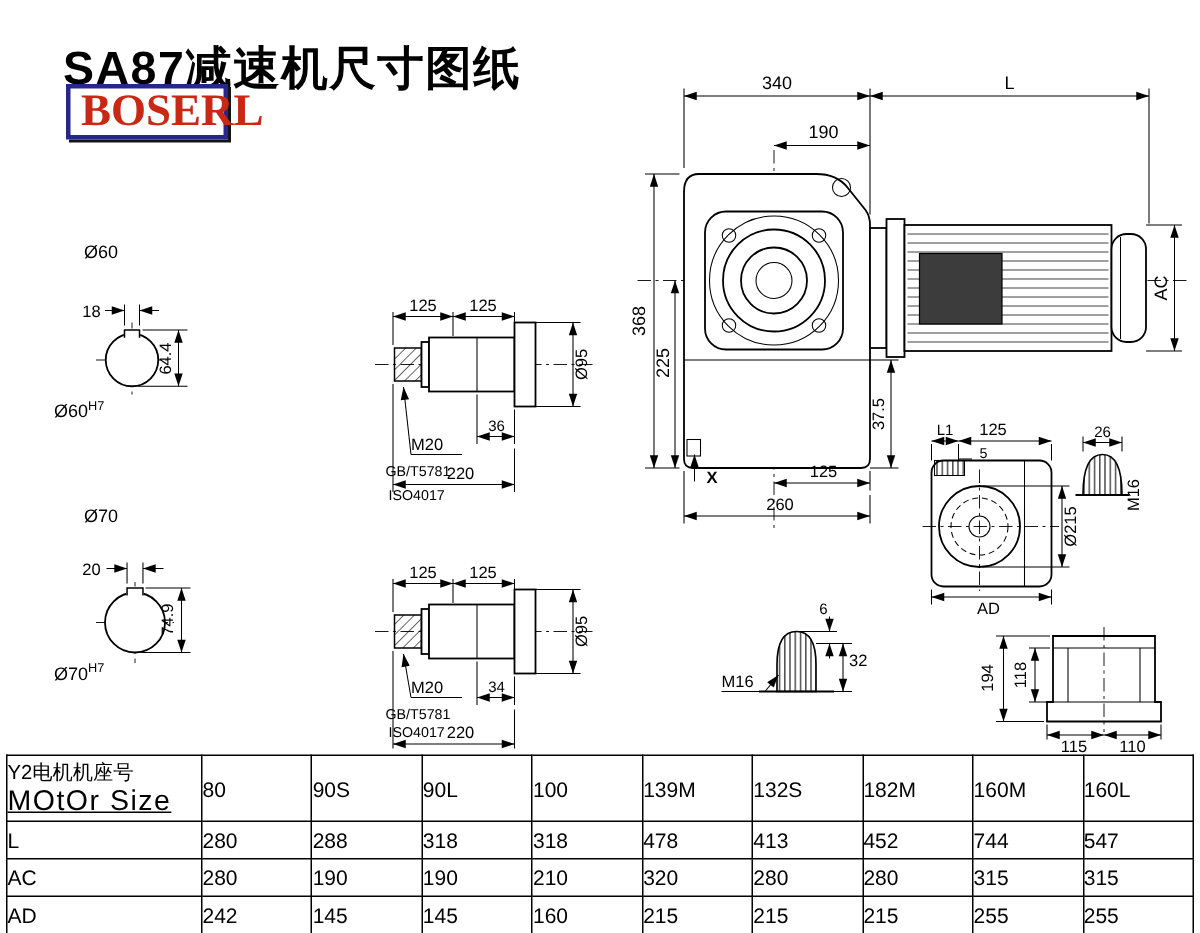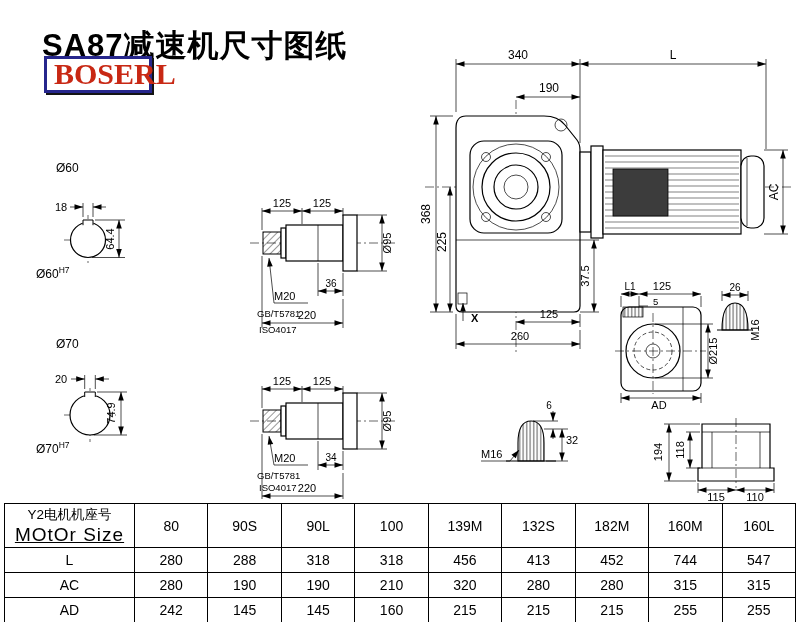--- a/index.html
+++ b/index.html
@@ -19,21 +19,21 @@
   .olw { fill:#fff;  stroke:#000; stroke-width:1.2; }
   .thin{ fill:none; stroke:#000; stroke-width:0.7; }
   .fin { fill:none; stroke:#000; stroke-width:0.5; }
   .cl  { fill:none; stroke:#000; stroke-width:0.6; stroke-dasharray:9 3 2 3; }
   .dsh { fill:none; stroke:#000; stroke-width:0.7; stroke-dasharray:4 2.5; }
   .dark{ fill:#3c3c3c; stroke:#000; stroke-width:0.8; }
   .msk { fill:#fff; stroke:none; }
   .kw  { fill:none; stroke:#000; stroke-width:1; }
 
   table.dims { position:absolute; left:4px; top:503px; width:792px; border-collapse:collapse;
-               table-layout:fixed; text-align:center; font-size:14px; }
+               table-layout:fixed; font-size:14px; }
   table.dims td { border:1px solid #000; height:25px; padding:0; }
   tr.hdr td { height:44px; }
   .hdr-l1 { font-size:13.5px; }
   .hdr-l2 { font-size:19px; text-decoration:underline; letter-spacing:1px; }
 </style>
 </head>
 <body>
 
 <div class="page-title">SA87减速机尺寸图纸</div>
 <div class="logo-box">BOSERL</div>
@@ -403,21 +403,21 @@
       <td>182M</td>
       <td>160M</td>
       <td>160L</td>
     </tr>
     <tr>
       <td>L</td>
       <td>280</td>
       <td>288</td>
       <td>318</td>
       <td>318</td>
-      <td>456</td>
+      <td>478</td>
       <td>413</td>
       <td>452</td>
       <td>744</td>
       <td>547</td>
     </tr>
     <tr>
       <td>AC</td>
       <td>280</td>
       <td>190</td>
       <td>190</td>

